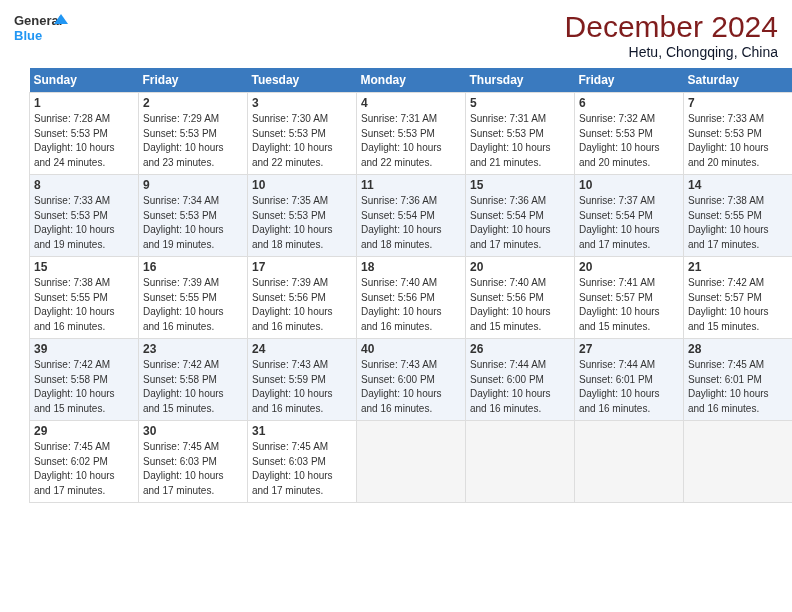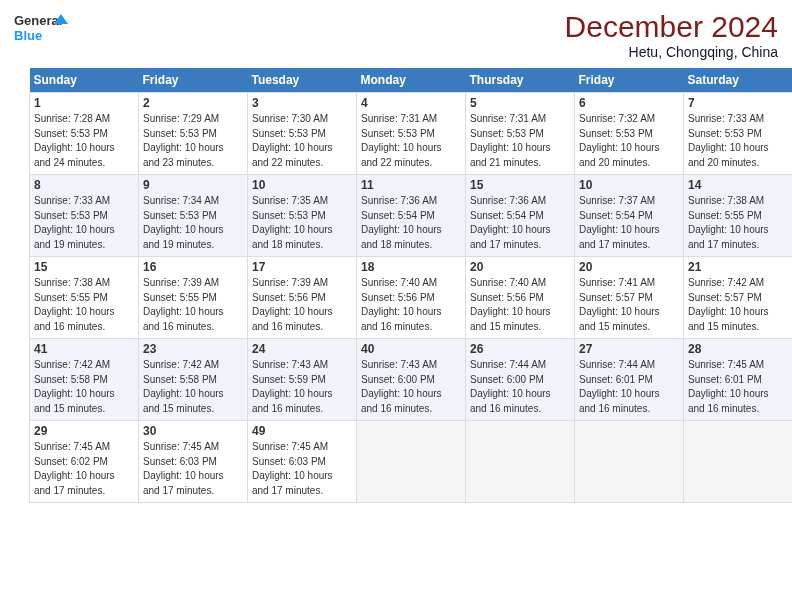--- a/index.html
+++ b/index.html
@@ -196,21 +196,21 @@
     <span class="day-num">20</span>
     <div class="day-detail">Sunrise: 7:41 AM<br>Sunset: 5:57 PM<br>Daylight: 10 hours and 15 minutes.</div>
   </td>
           <td>
     <span class="day-num">21</span>
     <div class="day-detail">Sunrise: 7:42 AM<br>Sunset: 5:57 PM<br>Daylight: 10 hours and 15 minutes.</div>
   </td>
         </tr>
         <tr>
           <td>
-    <span class="day-num">41</span>
+    <span class="day-num">39</span>
     <div class="day-detail">Sunrise: 7:42 AM<br>Sunset: 5:58 PM<br>Daylight: 10 hours and 15 minutes.</div>
   </td>
           <td>
     <span class="day-num">23</span>
     <div class="day-detail">Sunrise: 7:42 AM<br>Sunset: 5:58 PM<br>Daylight: 10 hours and 15 minutes.</div>
   </td>
           <td>
     <span class="day-num">24</span>
     <div class="day-detail">Sunrise: 7:43 AM<br>Sunset: 5:59 PM<br>Daylight: 10 hours and 16 minutes.</div>
   </td>
@@ -234,21 +234,21 @@
         <tr>
           <td>
     <span class="day-num">29</span>
     <div class="day-detail">Sunrise: 7:45 AM<br>Sunset: 6:02 PM<br>Daylight: 10 hours and 17 minutes.</div>
   </td>
           <td>
     <span class="day-num">30</span>
     <div class="day-detail">Sunrise: 7:45 AM<br>Sunset: 6:03 PM<br>Daylight: 10 hours and 17 minutes.</div>
   </td>
           <td>
-    <span class="day-num">49</span>
+    <span class="day-num">31</span>
     <div class="day-detail">Sunrise: 7:45 AM<br>Sunset: 6:03 PM<br>Daylight: 10 hours and 17 minutes.</div>
   </td>
           <td class="empty"></td>
           <td class="empty"></td>
           <td class="empty"></td>
           <td class="empty"></td>
         </tr>
       </tbody>
   </table>
 </div>

